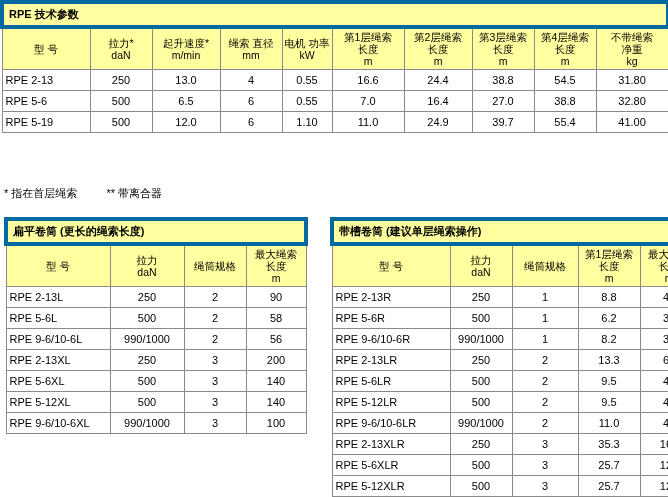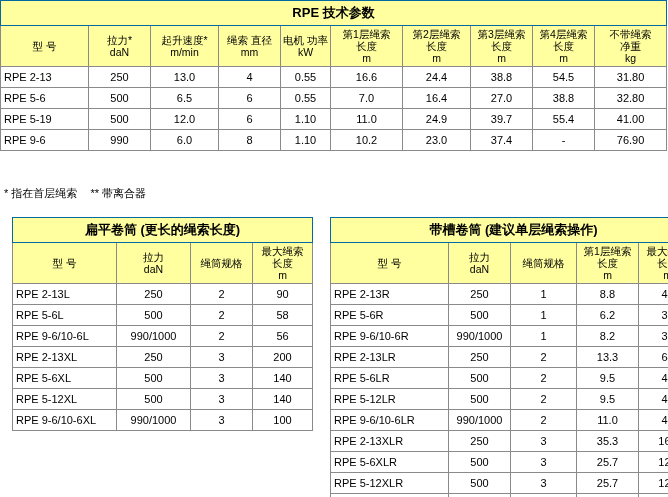--- a/index.html
+++ b/index.html
@@ -31,24 +31,24 @@
   td, th {
     border: 1px solid #8a8a8a;
     padding: 1px 3px;
     font-weight: normal;
     vertical-align: middle;
     background: #ffffff;
   }
 
   .title-bar td {
     background: #ffffa0;
-    border: 1px solid #0369a1;
-    font-size: 13px;
+    border: 4px solid #0369a1;
+    font-size: 11px;
     font-weight: bold;
-    text-align: center;
+    text-align: left;
     padding: 3px 5px;
     height: 15px;
   }
 
   .hdr td {
     background: #ffffa0;
     text-align: center;
     font-size: 10.5px;
     line-height: 1.15;
     padding: 2px 2px;
@@ -71,26 +71,26 @@
   }
   #main-table { width: 666px; }
 
   
   .footnote {
     position: absolute;
     left: 4px;
     top: 186px;
     font-size: 11px;
   }
-  .footnote .fn2 { display: inline-block; margin-left: 10px; }
+  .footnote .fn2 { display: inline-block; margin-left: 26px; }
 
   
   #flat-drum-wrap {
     position: absolute;
-    left: 12px;
+    left: 4px;
     top: 217px;
     width: 300px;
   }
   #flat-drum-table { width: 300px; }
 
   
   #grooved-drum-wrap {
     position: absolute;
     left: 330px;
     top: 217px;
@@ -198,32 +198,20 @@
             <td class="c-num">500</td>
             <td class="c-num">12.0</td>
             <td class="c-num">6</td>
             <td class="c-num">1.10</td>
             <td class="c-num">11.0</td>
             <td class="c-num">24.9</td>
             <td class="c-num">39.7</td>
             <td class="c-num">55.4</td>
             <td class="c-num">41.00</td>
           </tr>
-          <tr class="data">
-            <td class="c-model">RPE 9-6</td>
-            <td class="c-num">990</td>
-            <td class="c-num">6.0</td>
-            <td class="c-num">8</td>
-            <td class="c-num">1.10</td>
-            <td class="c-num">10.2</td>
-            <td class="c-num">23.0</td>
-            <td class="c-num">37.4</td>
-            <td class="c-num">-</td>
-            <td class="c-num">76.90</td>
-          </tr>
         </tbody>
     </table>
   </div>
 
   <div class="footnote">
     <span>* 指在首层绳索</span>
     <span class="fn2">** 带离合器</span>
   </div>
 
   <div id="flat-drum-wrap">

